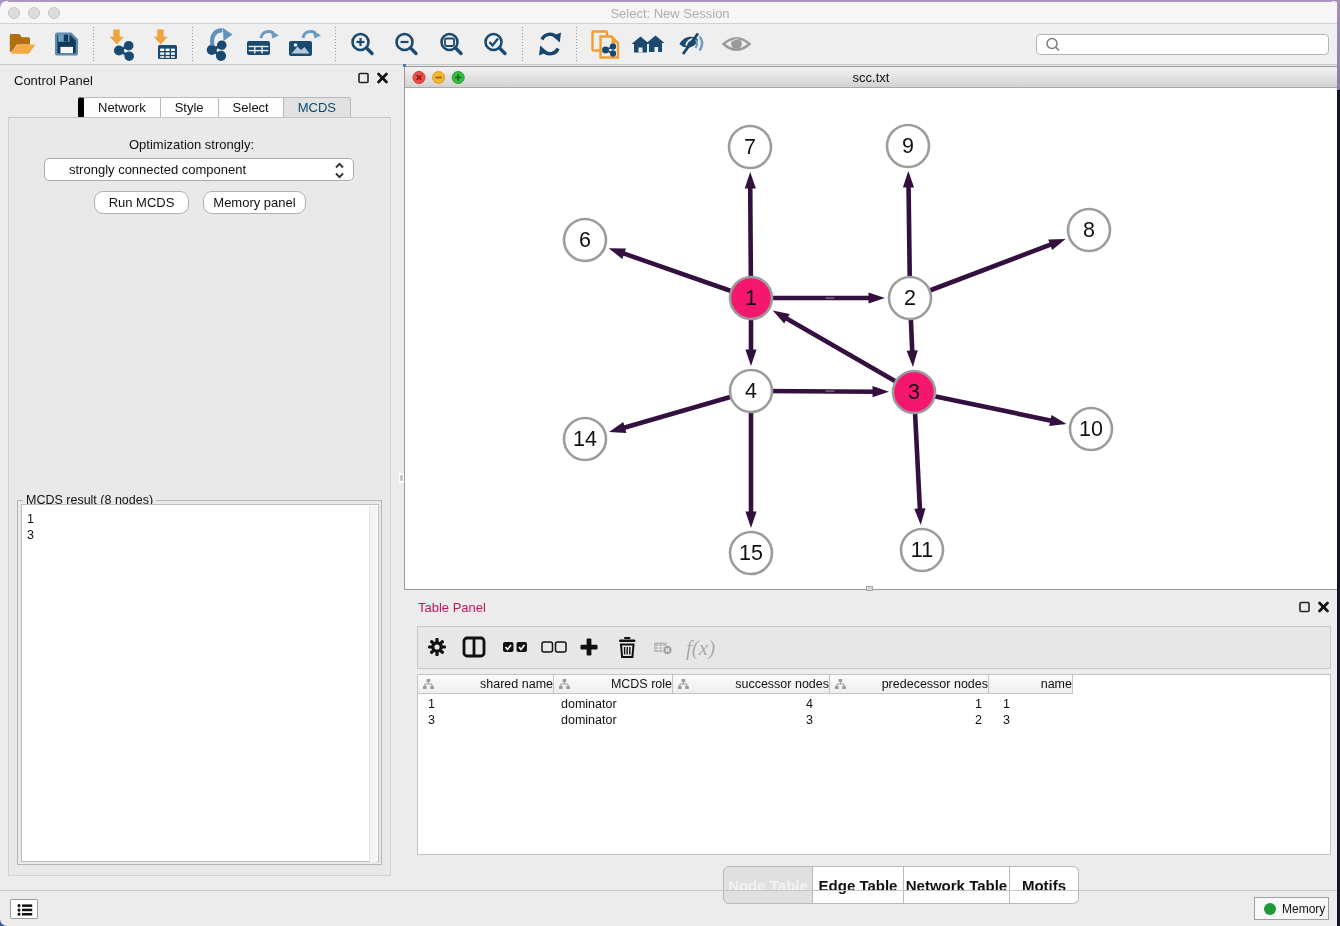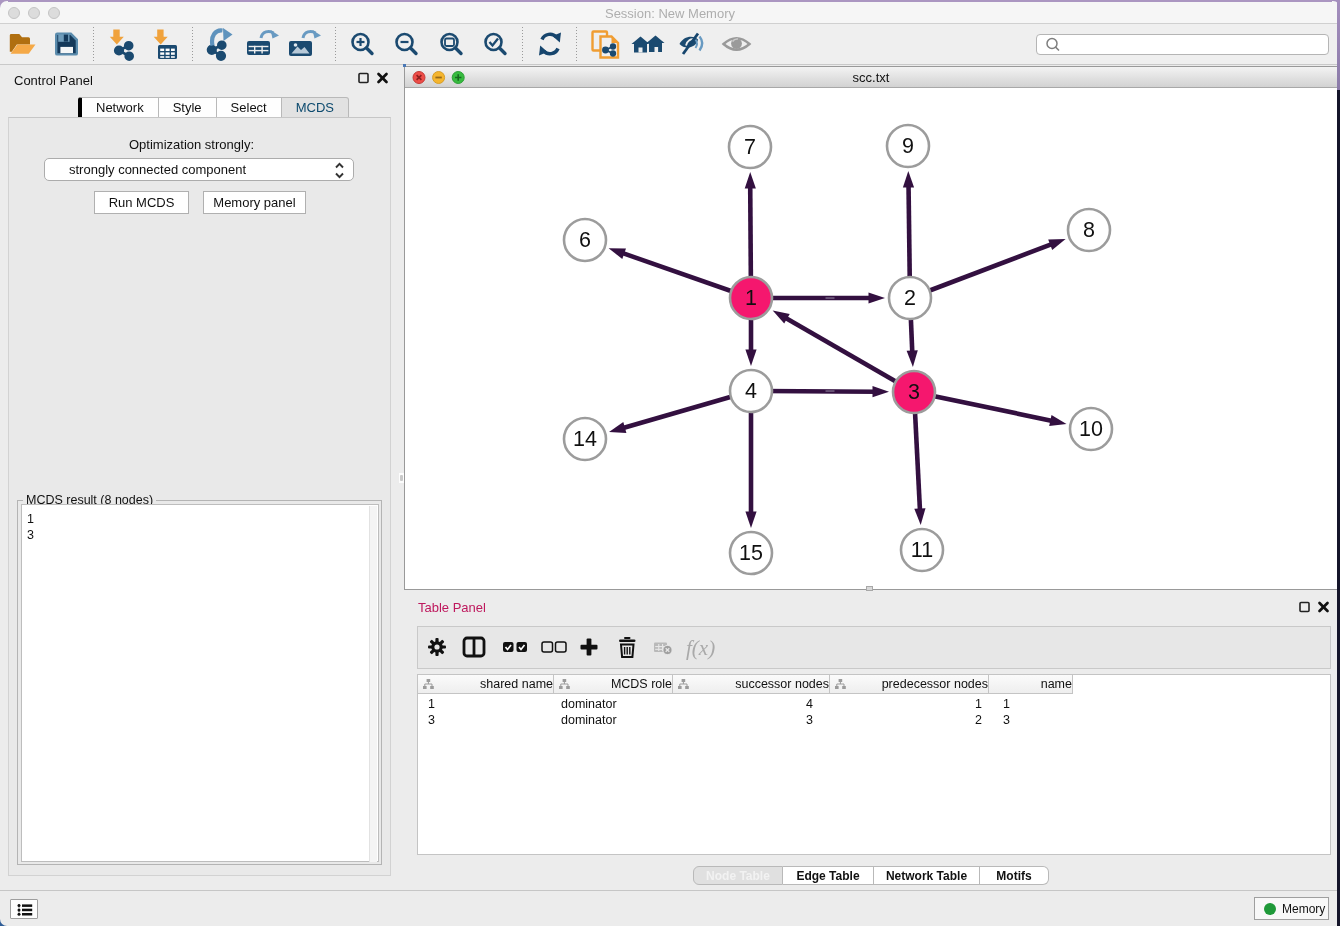--- a/index.html
+++ b/index.html
@@ -13,65 +13,65 @@
 #titlebar .title { position:absolute; left:0; right:0; top:4px; text-align:center; font-size:13px; color:#aeaeae; }
 .tl { position:absolute; top:5px; width:12px; height:12px; border-radius:50%; background:#dcdcdc; border:1px solid #c4c4c4; }
 #toolbar { left:0; top:24px; width:1340px; height:41px; background:#efefef; border-bottom:1px solid #c9c9c9; }
 .sep { position:absolute; top:3px; height:35px; width:1px; background:repeating-linear-gradient(to bottom,#9a9a9a 0 1px,transparent 1px 3px); }
 #searchbox { position:absolute; left:1036px; top:10px; width:293px; height:21px; background:#fff; border:1px solid #b5b5b5; border-radius:4px; }
 
 
 #cp-title { left:14px; top:73px; font-size:13px; color:#111; }
 .tabs { position:absolute; top:97px; height:21px; display:flex; font-size:13px; }
 .tab { border:1px solid #b9b9b9; border-left:none; background:#fefefe; color:#111; display:flex; align-items:center; justify-content:center; padding:0 14px; }
-.tab.first { border-left:4px solid #000000; border-radius:3px 0 0 0; }
+.tab.first { border-left:6px solid #000000; border-radius:3px 0 0 0; }
 .tab.disabled { background:#e2e2e2; color:#0c4a6e; border-radius:0 3px 0 0; }
 #cp-panel { left:8px; top:117px; width:383px; height:759px; background:#e9e9e9; border:1px solid #d2d2d2; border-top:1px solid #c6c6c6; }
 #opt-label { left:0; width:383px; top:137px; text-align:center; font-size:13px; color:#111; }
 #dropdown { left:44px; top:158px; width:310px; height:23px; background:#fff; border:1px solid #acacac; border-radius:5px; font-size:13px; color:#111; line-height:21px; padding-left:24px; }
-.btn { position:absolute; height:23px; background:#fff; border:1px solid #b0b0b0; border-radius:0; font-size:13px; color:#111; text-align:center; line-height:21px; }
+.btn { position:absolute; height:23px; background:#fff; border:1px solid #b0b0b0; border-radius:9px; font-size:13px; color:#111; text-align:center; line-height:21px; }
 #fieldset { left:17px; top:500px; width:365px; height:365px; border:1px solid #b4b4b4; }
 #fieldset .legend { position:absolute; left:5px; top:-8px; background:#e9e9e9; padding:0 3px; font-size:12.5px; color:#111; }
 #listbox { position:absolute; left:3px; top:3px; width:358px; height:358px; background:#fff; border:1px solid #bdbdbd; font-size:12.5px; color:#111; }
 #listbox .sb { position:absolute; right:1px; top:1px; width:8px; height:356px; background:#f4f4f4; border-left:1px solid #e2e2e2; }
 
 
 #netwin { left:404px; top:66px; width:934px; height:524px; background:#fff; border:1px solid #999; }
 #nettitle { position:absolute; left:0; top:0; width:932px; height:21px; background:linear-gradient(#f3f3f3,#dfdfdf 60%,#d2d2d2); border-bottom:1px solid #a8a8a8; }
 #nettitle .t { position:absolute; width:100%; top:3px; text-align:center; font-size:13px; color:#111; }
 
 
 #tp-title { left:418px; top:600px; font-size:13px; color:#be185d; }
 #tp-toolbar { left:417px; top:626px; width:914px; height:43px; background:#e7e7e7; border:1px solid #c9c9c9; }
 #tp-table { left:417px; top:674px; width:914px; height:181px; background:#fff; border:1px solid #c4c4c4; }
 .hcell { position:absolute; top:0; height:19px; background:linear-gradient(#fbfbfb,#eee); border-right:1px solid #c4c4c4; border-bottom:1px solid #c4c4c4; font-size:12.5px; color:#111; text-align:right; line-height:19px; }
 .trow { position:absolute; font-size:12.5px; color:#111; height:16px; line-height:16px; }
 .ti { position:absolute; left:5px; top:4px; }
-.btabs { position:absolute; top:866px; height:19px; display:flex; font-size:12px; font-weight:700; }
+.btabs { position:absolute; top:866px; height:38px; display:flex; font-size:15px; font-weight:700;margin-left:30px; }
 .btab { border:1px solid #b9b9b9; border-left:none; background:#fff; color:#111; display:flex; align-items:center; justify-content:center; }
 .btab.first { border-left:1px solid #b9b9b9; border-radius:6px 0 0 6px; }
 .btab.last { border-radius:0 6px 6px 0; }
 .btab.disabled { background:#e0e0e0; color:#f2f2f2; }
 
 
 #statline { left:0; top:890px; width:1340px; height:1px; background:#c6c6c6; }
 #memorybtn { left:1254px; top:897px; width:75px; height:23px; background:#f8f8f8; border:1px solid #9f9f9f; font-size:12px; color:#111; }
 #listbtn { left:10px; top:899px; width:28px; height:20px; background:#fdfdfd; border:1px solid #9e9e9e; border-radius:1px; }
 
 #rightedge-top { left:1337px; top:0; width:3px; height:90px; background:linear-gradient(#a58fbe,#8a7aa8); }
 #rightedge { left:1337px; top:90px; width:3px; height:836px; background:#15152a; }
 </style>
 </head>
 <body>
 <div class="abs" id="topline"></div>
 <div class="abs" id="titlebar">
   <div class="tl" style="left:8px"></div>
     <div class="tl" style="left:28px"></div>
     <div class="tl" style="left:48px"></div>
-  <div class="title">Session: New Memory</div>
+  <div class="title">Select: New Session</div>
 </div>
 <div class="abs" id="toolbar">
   <svg width="1340" height="34" viewBox="0 0 1340 34" style="position:absolute;left:0;top:4px">
 
    <path d="M9.8 23.8 L9.8 7.3 Q9.8 5.9 11.2 5.9 L19.3 5.9 L22 9.2 L28.5 9.2 Q30 9.2 30 10.7 L30 16.5 L16.8 16.5 L11.8 23.8 z" fill="#b06f10"></path>
    <path d="M10.6 25.8 L17.4 16.6 L35.5 16.6 L28.7 25.8 z" fill="#f5a947"></path>
 
    <g>
     <path d="M55 6.7 q0-2.2 2.2-2.2 h14.1 l6.7 6.7 v14.2 q0 2.2 -2.2 2.2 h-18.6 q-2.2 0 -2.2-2.2 z" fill="#5b8cad"></path>
     <path d="M57.4 7 h12.9 l5.4 5.4 v12.8 h-18.3 z" fill="#14395a"></path>

